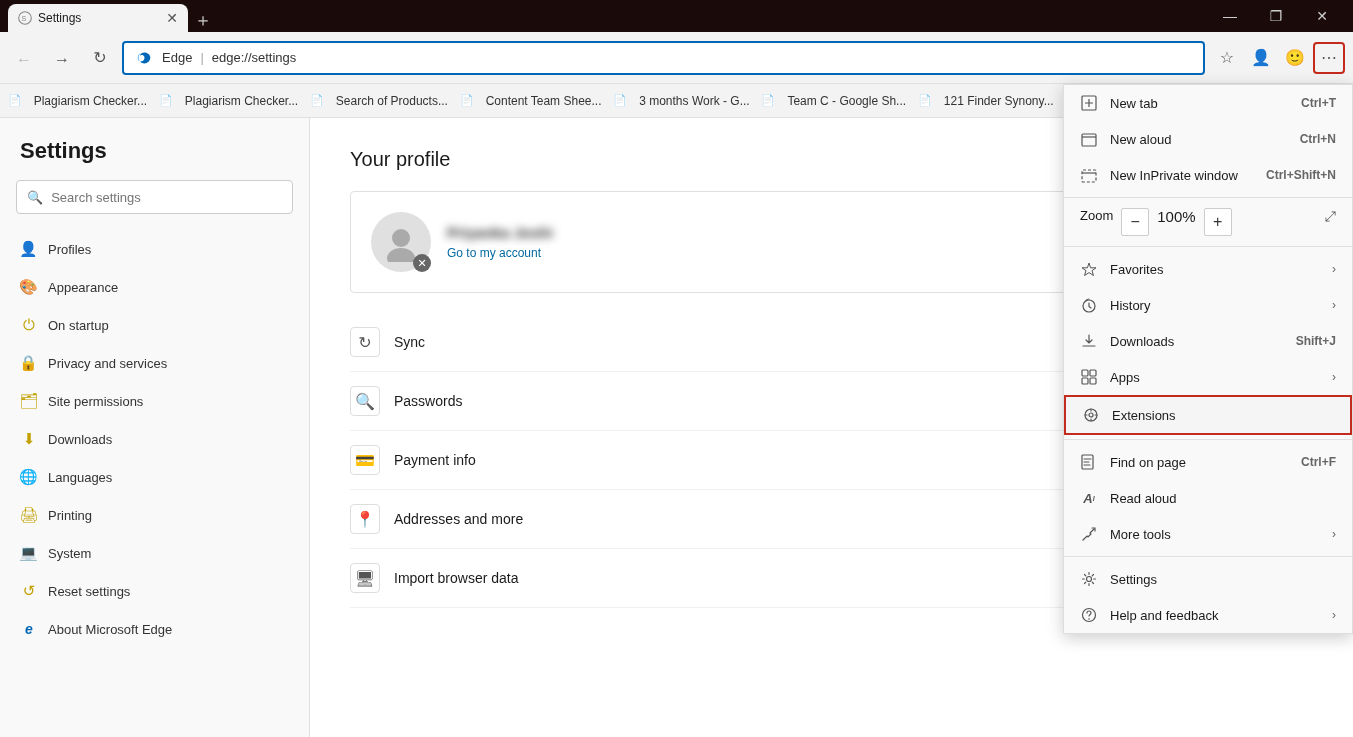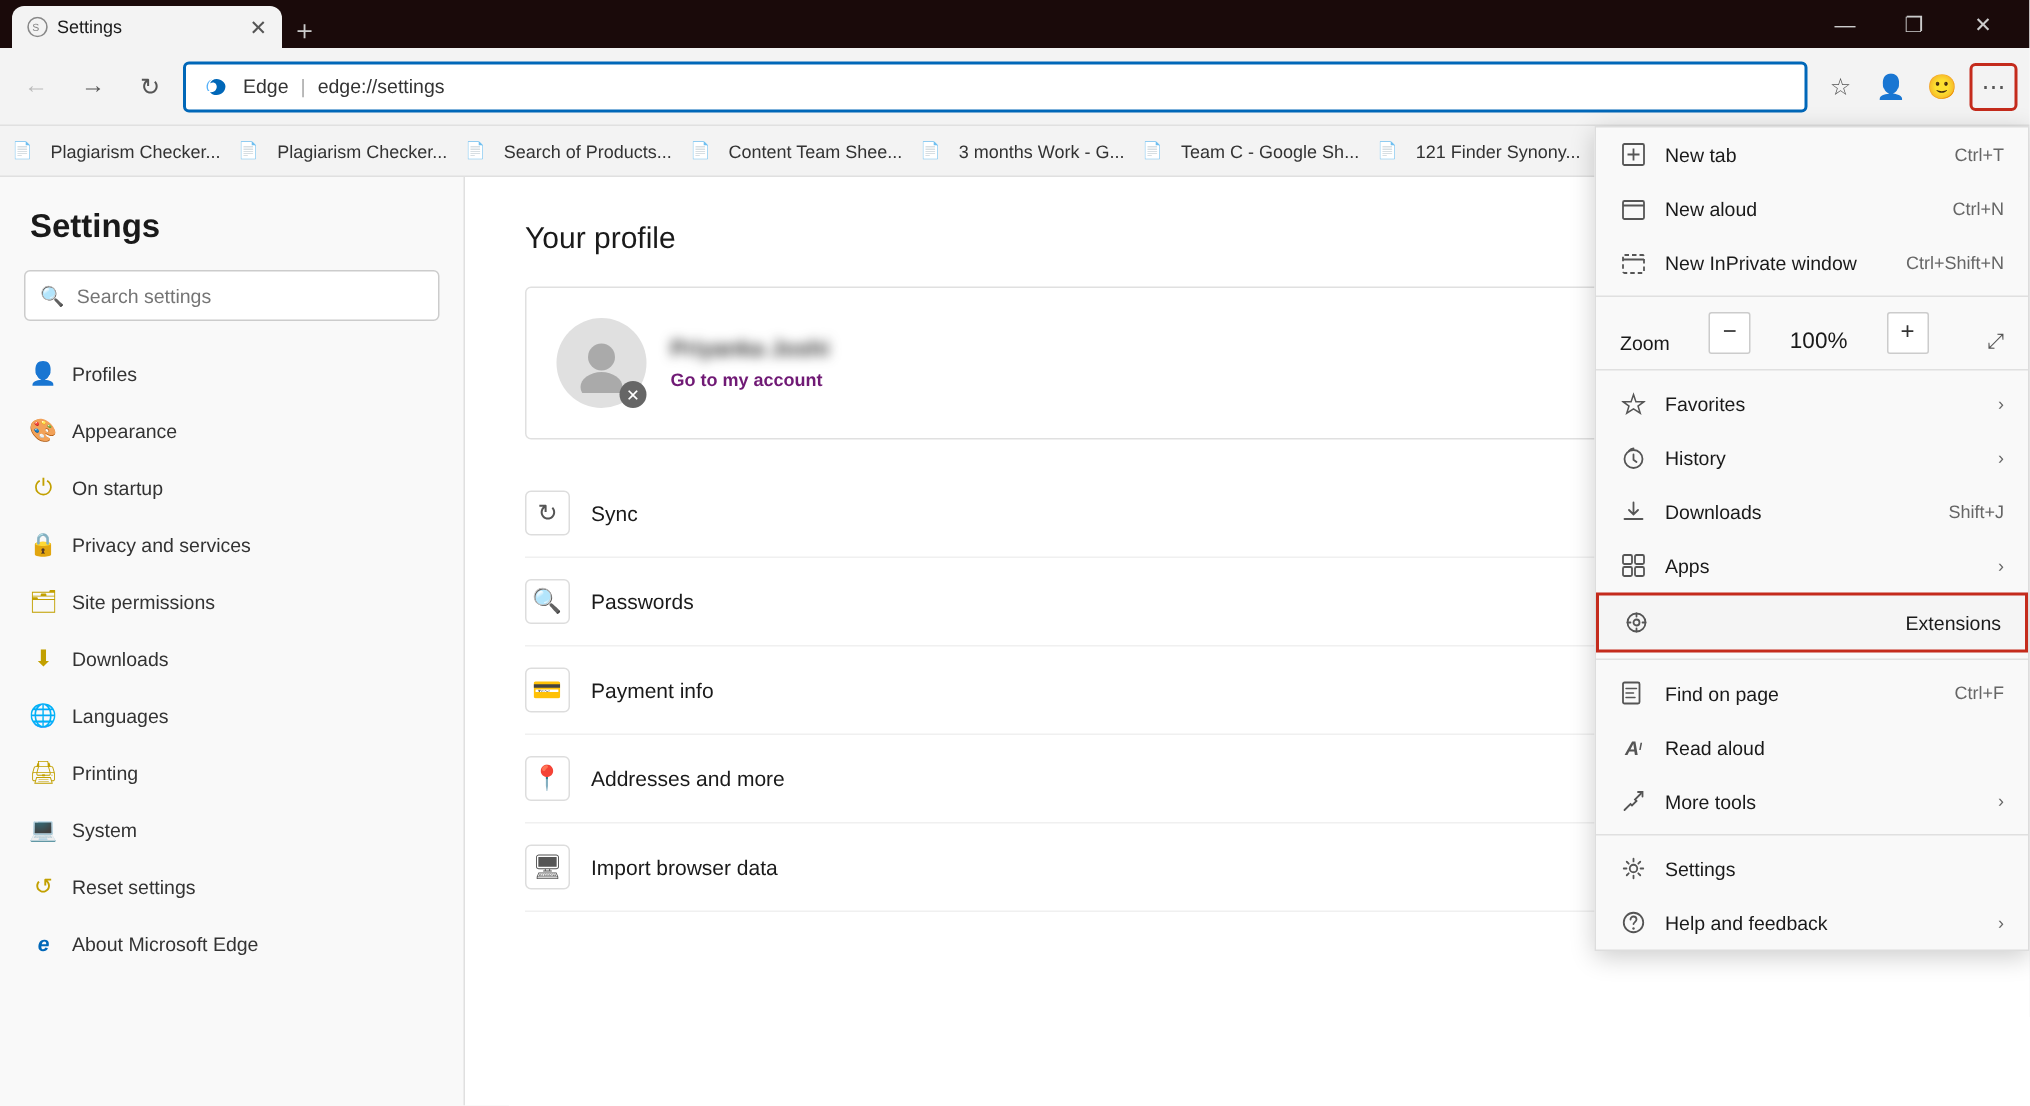--- a/index.html
+++ b/index.html
@@ -154,21 +154,21 @@
     }
     .avatar-badge {
       position: absolute; bottom: 0; right: 0;
       width: 18px; height: 18px; border-radius: 50%; background: #666;
       display: flex; align-items: center; justify-content: center;
       color: white; font-size: 11px;
     }
     .profile-info { flex: 1; }
     .profile-name { font-size: 15px; font-weight: 600; color: #333; margin-bottom: 4px; }
     .profile-sync { font-size: 12px; color: #555; }
-    .profile-go-link { font-size: 12px; color: #701a75; cursor: pointer; text-decoration: none; font-weight: bold; }
+    .profile-go-link { font-size: 12px; color: #0369a1; cursor: pointer; text-decoration: none; }
     .profile-actions { display: flex; gap: 8px; }
     .profile-btn {
       padding: 6px 16px; border: 1px solid #ccc; border-radius: 2px;
       background: white; cursor: pointer; font-size: 12px; color: #333;
     }
     .profile-options { list-style: none; }
     .profile-option {
       display: flex; align-items: center; gap: 14px;
       padding: 14px 0; border-bottom: 1px solid #f0f0f0; cursor: pointer;
     }
@@ -191,25 +191,25 @@
     }
     .menu-item {
       display: flex; align-items: center;
       padding: 9px 16px; cursor: pointer; gap: 12px;
       font-size: 13px; color: #1a1a1a;
       position: relative;
     }
     .menu-item.highlighted { background: #f5f5f5; border: 2px solid #c42b1c; }
     .menu-icon { width: 18px; height: 18px; display: flex; align-items: center; justify-content: center; font-size: 15px; color: #555; flex-shrink: 0; }
     .menu-label { flex: 1; }
-    .menu-shortcut { color: #666; font-size: 12px; }
+    .menu-shortcut { color: #666; font-size: 12px; font-weight: bold; }
     .menu-arrow { color: #666; font-size: 12px; }
     .menu-divider { height: 1px; background: #e0e0e0; margin: 4px 0; }
     .zoom-row {
-      display: flex; align-items: flex-end; padding: 6px 16px; gap: 18px;
+      display: flex; align-items: flex-start; padding: 6px 16px; gap: 0;
     }
     .zoom-label { flex: 0 0 auto; font-size: 13px; margin-right: 8px; color: #1a1a1a; }
     .zoom-btn { width: 28px; height: 28px; border: 1px solid #ccc; border-radius: 2px; display: flex; align-items: center; justify-content: center; cursor: pointer; background: white; font-size: 16px; color: #333; }
     .zoom-value { font-size: 15px; color: #1a1a1a; padding: 0 8px; }
     .zoom-expand { margin-left: auto; font-size: 14px; color: #555; cursor: pointer; }
 
     
     .blurred { filter: blur(4px); user-select: none; }
   </style>
 </head>
@@ -459,21 +459,21 @@
             <rect x="1" y="1" width="6" height="6" rx="1" stroke="#555" stroke-width="1.2"></rect>
             <rect x="9" y="1" width="6" height="6" rx="1" stroke="#555" stroke-width="1.2"></rect>
             <rect x="1" y="9" width="6" height="6" rx="1" stroke="#555" stroke-width="1.2"></rect>
             <rect x="9" y="9" width="6" height="6" rx="1" stroke="#555" stroke-width="1.2"></rect>
           </svg>
       </span>
       <span class="menu-label">Apps</span>
       <span class="menu-arrow">›</span>
     </div>
 
-    <div class="menu-item highlighted" style="background:#f5f5f5; border:2px solid #c42b1c;text-align:right;">
+    <div class="menu-item highlighted" style="background:#f5f5f5; border:2px solid #c42b1c;">
       <span class="menu-icon">
         <svg width="16" height="16" viewBox="0 0 16 16" fill="none">
             <circle cx="8" cy="8" r="6" stroke="#555" stroke-width="1.2"></circle>
             <circle cx="8" cy="8" r="2" stroke="#555" stroke-width="1.2"></circle>
             <path d="M8 2v2M8 12v2M2 8h2M12 8h2" stroke="#555" stroke-width="1.2" stroke-linecap="round"></path>
           </svg>
       </span>
       <span class="menu-label">Extensions</span>
     </div>
     <div class="menu-divider"></div>

